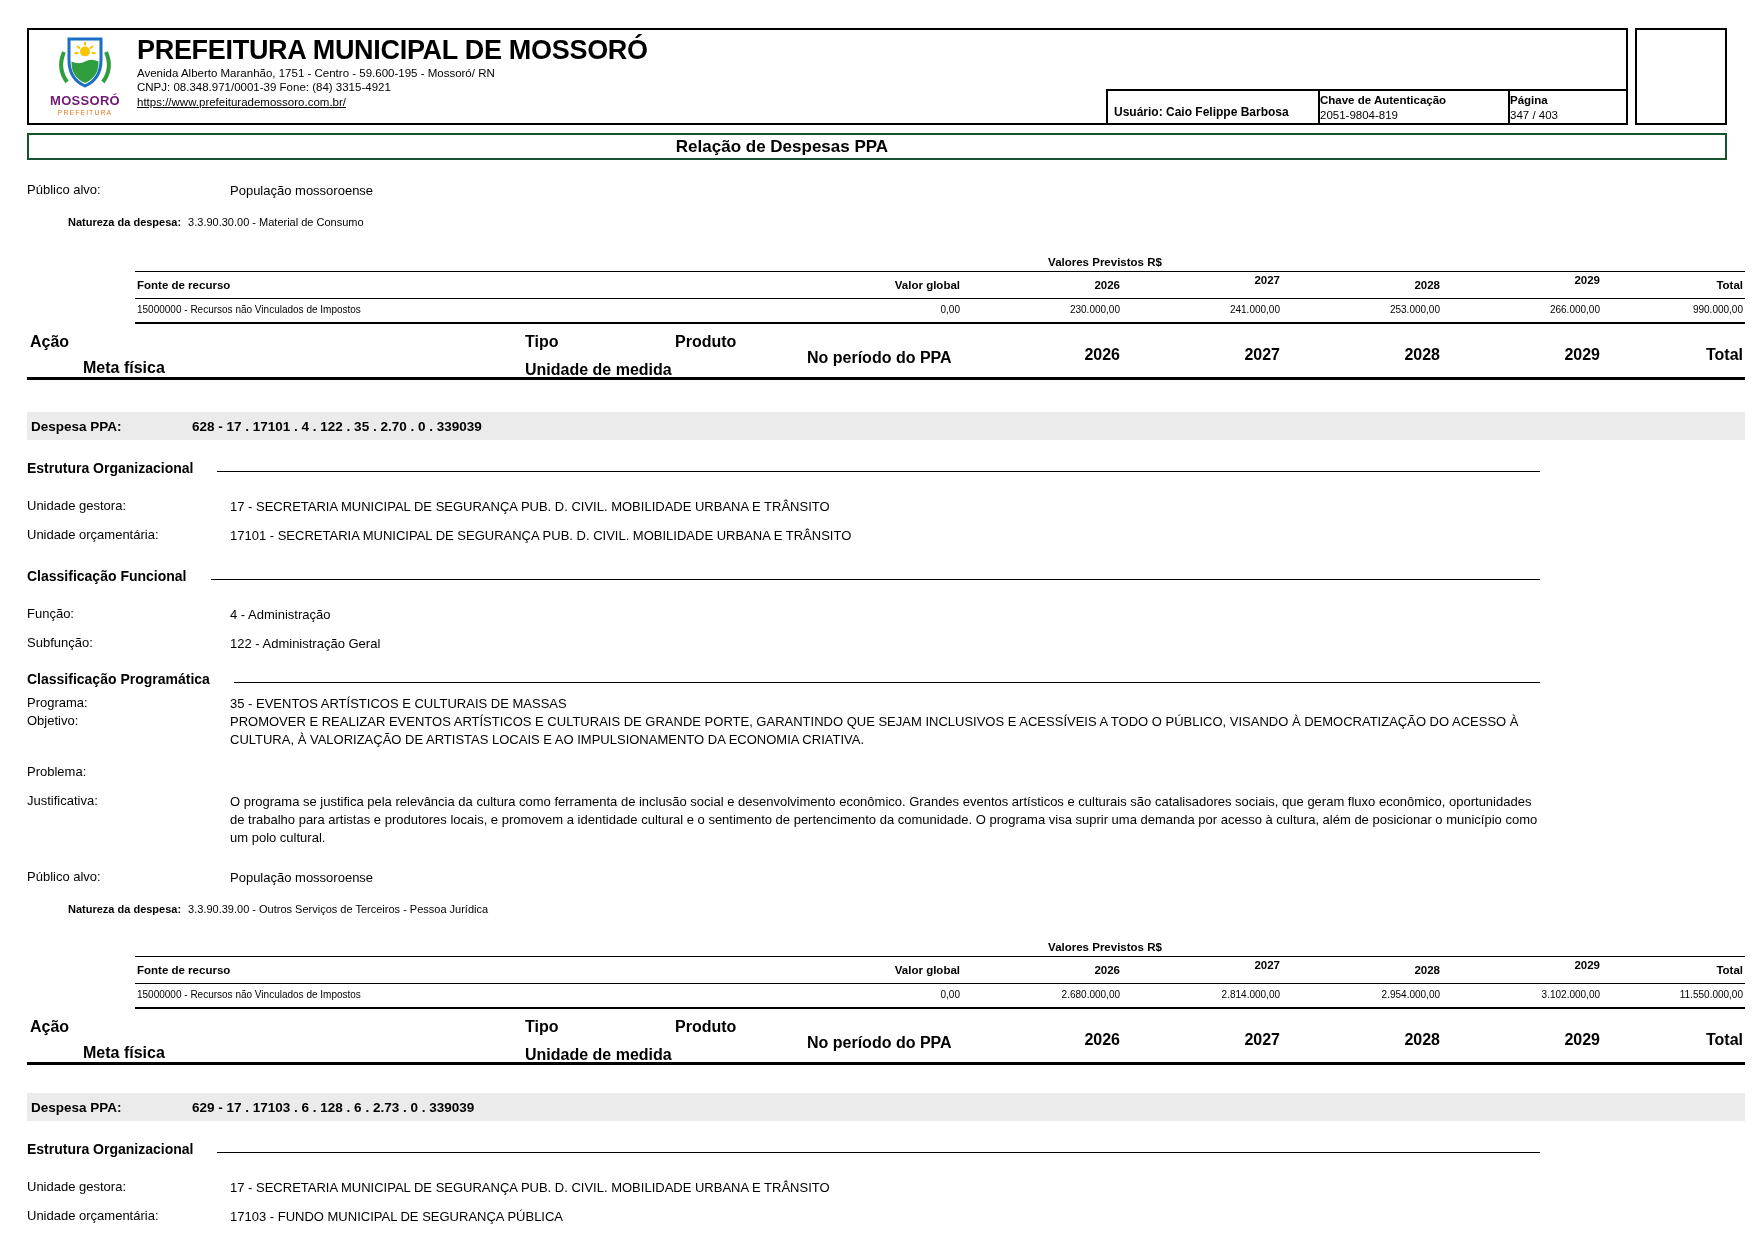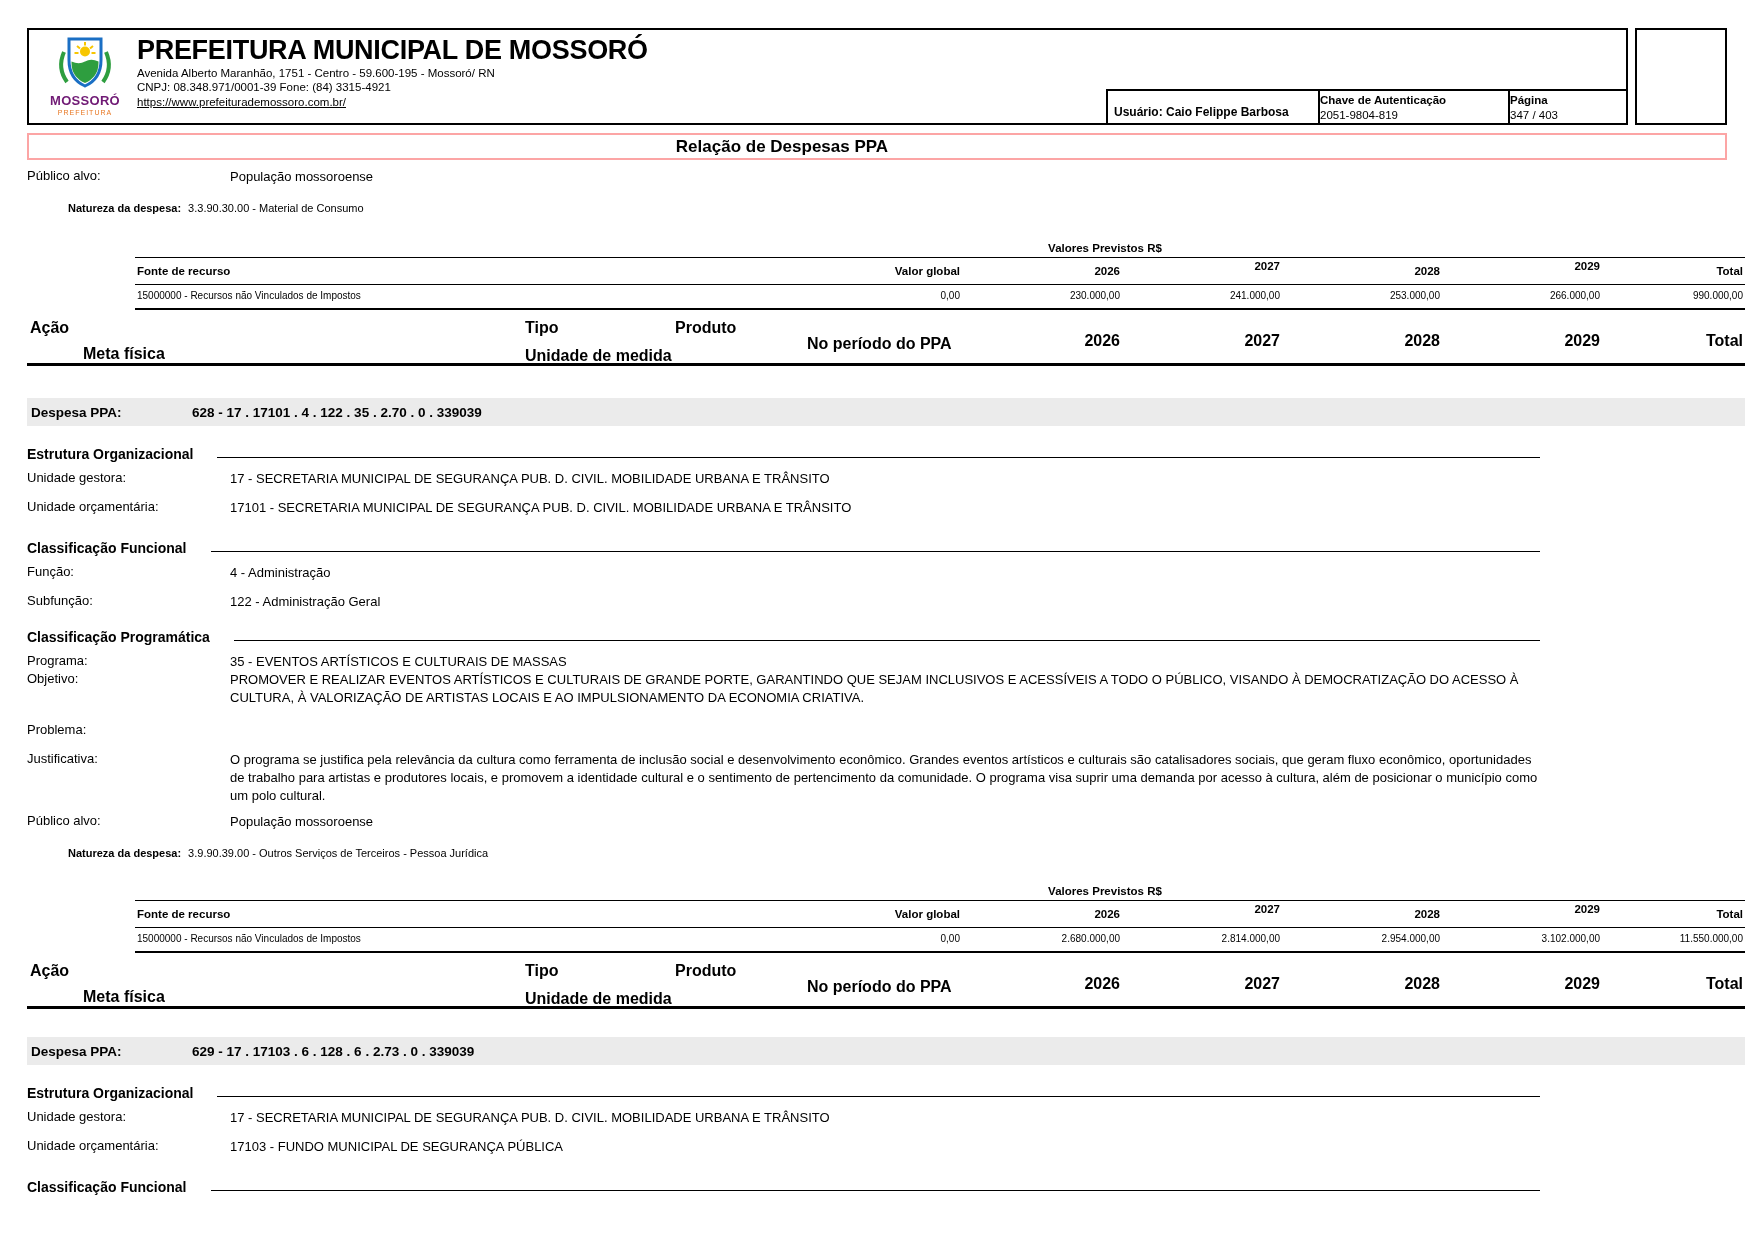--- a/index.html
+++ b/index.html
@@ -20,21 +20,21 @@
   .org-line { font-size:11.5px; margin-top:2.5px; }
   .org-link { color:#000; text-decoration:underline; }
   .auth { position:absolute; bottom:0; right:0; display:flex; }
   .auth-cell { border-left:2px solid #000; border-top:2px solid #000; height:34px; background:#fff; }
   .auth-user { width:212px; display:flex; align-items:flex-end; padding:0 4px 4px 6px; font-weight:bold; font-size:12px; white-space:nowrap; }
   .auth-col { width:190px; text-align:left; font-size:11.5px; padding-top:2px; line-height:1.3; }
   .auth-col .hd { font-weight:bold; }
   .auth-page { width:118px; }
 
   
-  .title-bar { width:1700px; border:2px solid #fca5a5; margin-top:8px; height:27px; display:flex; align-items:center; justify-content:center; padding-right:190px; font-size:17px; font-weight:bold; }
+  .title-bar { width:1700px; border:2px solid #14532d; margin-top:8px; height:27px; display:flex; align-items:center; justify-content:center; padding-right:190px; font-size:17px; font-weight:bold; }
 
   
   .frow { display:flex; width:1522px; font-size:13px; }
   .frow .lbl { width:203px; flex-shrink:0; }
   .frow .val { flex:1; line-height:1.4; }
   .frow-inline { display:flex; font-size:11px;padding-left:41px; }
   .frow-inline .lbl-b { font-weight:bold; }
   .frow-inline .val { margin-left:7px; }
 
   
@@ -62,21 +62,21 @@
   
   .ppa-bar { width:1718px; background:#ebebeb; height:28px; display:flex; align-items:center; font-weight:bold; font-size:13.5px; }
   .ppa-bar .pl { padding-left:4px; width:165px; flex-shrink:0; }
 
   
   .sec-head { display:flex; width:1513px; gap:24px; }
   .sec-head .txt { font-weight:bold; font-size:14px; white-space:nowrap; }
   .sec-head .rule { flex:1; border-bottom:1.5px solid #000; margin-bottom:4px; }
 
   
-  .mt8{margin-top:8px}.mt10{margin-top:8px}.mt11{margin-top:11px}
+  .mt8{margin-top:8px}.mt10{margin-top:22px}.mt11{margin-top:11px}
   .mt14{margin-top:14px}.mt16{margin-top:16px}.mt18{margin-top:18px}.mt20{margin-top:20px}
   .mt22{margin-top:22px}.mt26{margin-top:26px}.mt28{margin-top:28px}.mt32{margin-top:32px}
 </style>
 </head>
 <body>
 
 <div class="page">
 
   <div class="hdr-row">
     <div class="hdr-box">
@@ -219,21 +219,21 @@
   <div class="frow mt14">
     <div class="lbl">Justificativa:</div>
     <div class="val">O programa se justifica pela relevância da cultura como ferramenta de inclusão social e desenvolvimento econômico. Grandes eventos artísticos e culturais são catalisadores sociais, que geram fluxo econômico, oportunidades de trabalho para artistas e produtores locais, e promovem a identidade cultural e o sentimento de pertencimento da comunidade. O programa visa suprir uma demanda por acesso à cultura, além de posicionar o município como um polo cultural.</div>
   </div>
   <div class="frow mt10">
     <div class="lbl">Público alvo:</div>
     <div class="val">População mossoroense</div>
   </div>
   <div class="frow-inline mt16">
     <div class="lbl-b">Natureza da despesa:</div>
-    <div class="val">3.9.90.39.00 - Outros Serviços de Terceiros - Pessoa Jurídica</div>
+    <div class="val">3.3.90.39.00 - Outros Serviços de Terceiros - Pessoa Jurídica</div>
   </div>
 
   <div class="valores mt26">Valores Previstos R$</div>
   <div class="fin-table">
     <div class="fin-hrow">
       <div class="c-fonte">Fonte de recurso</div>
       <div class="c-vg">Valor global</div>
       <div class="c-num">2026</div>
       <div class="c-num raise">2027</div>
       <div class="c-num">2028</div>

